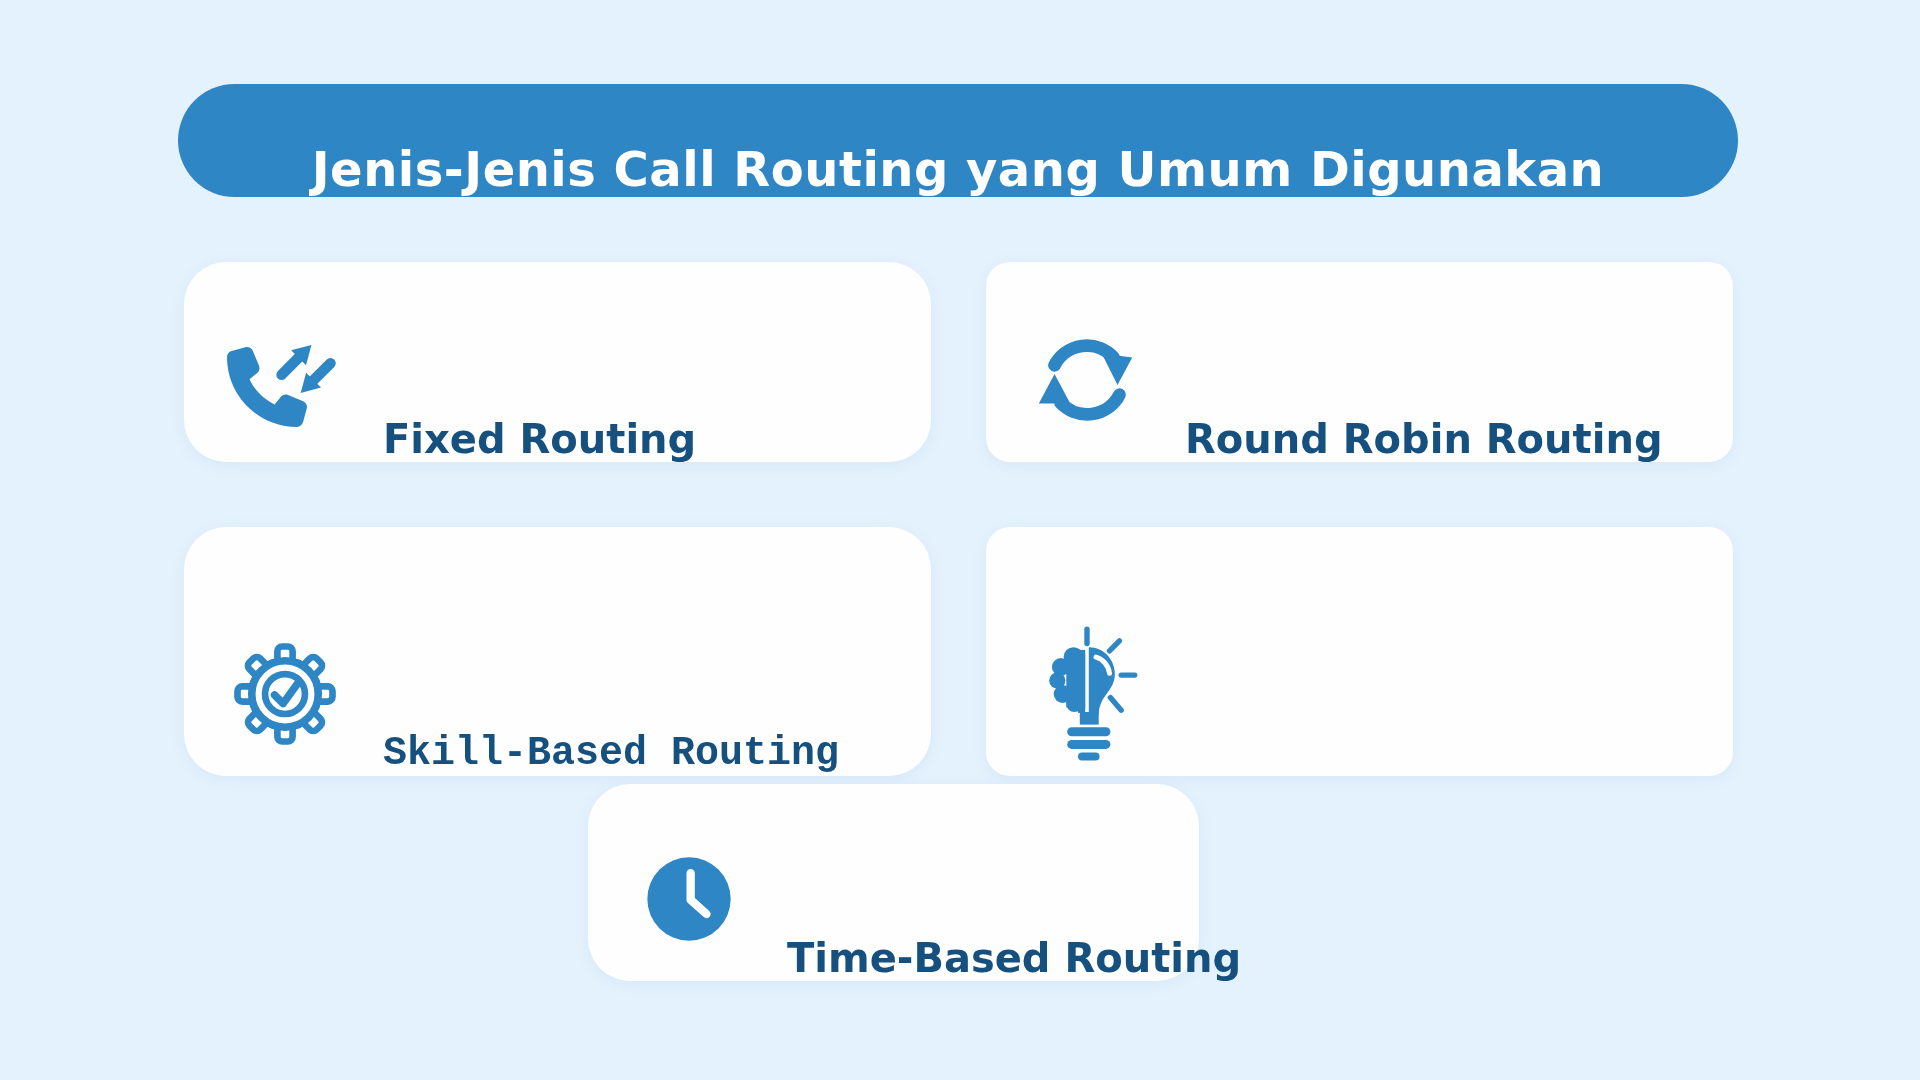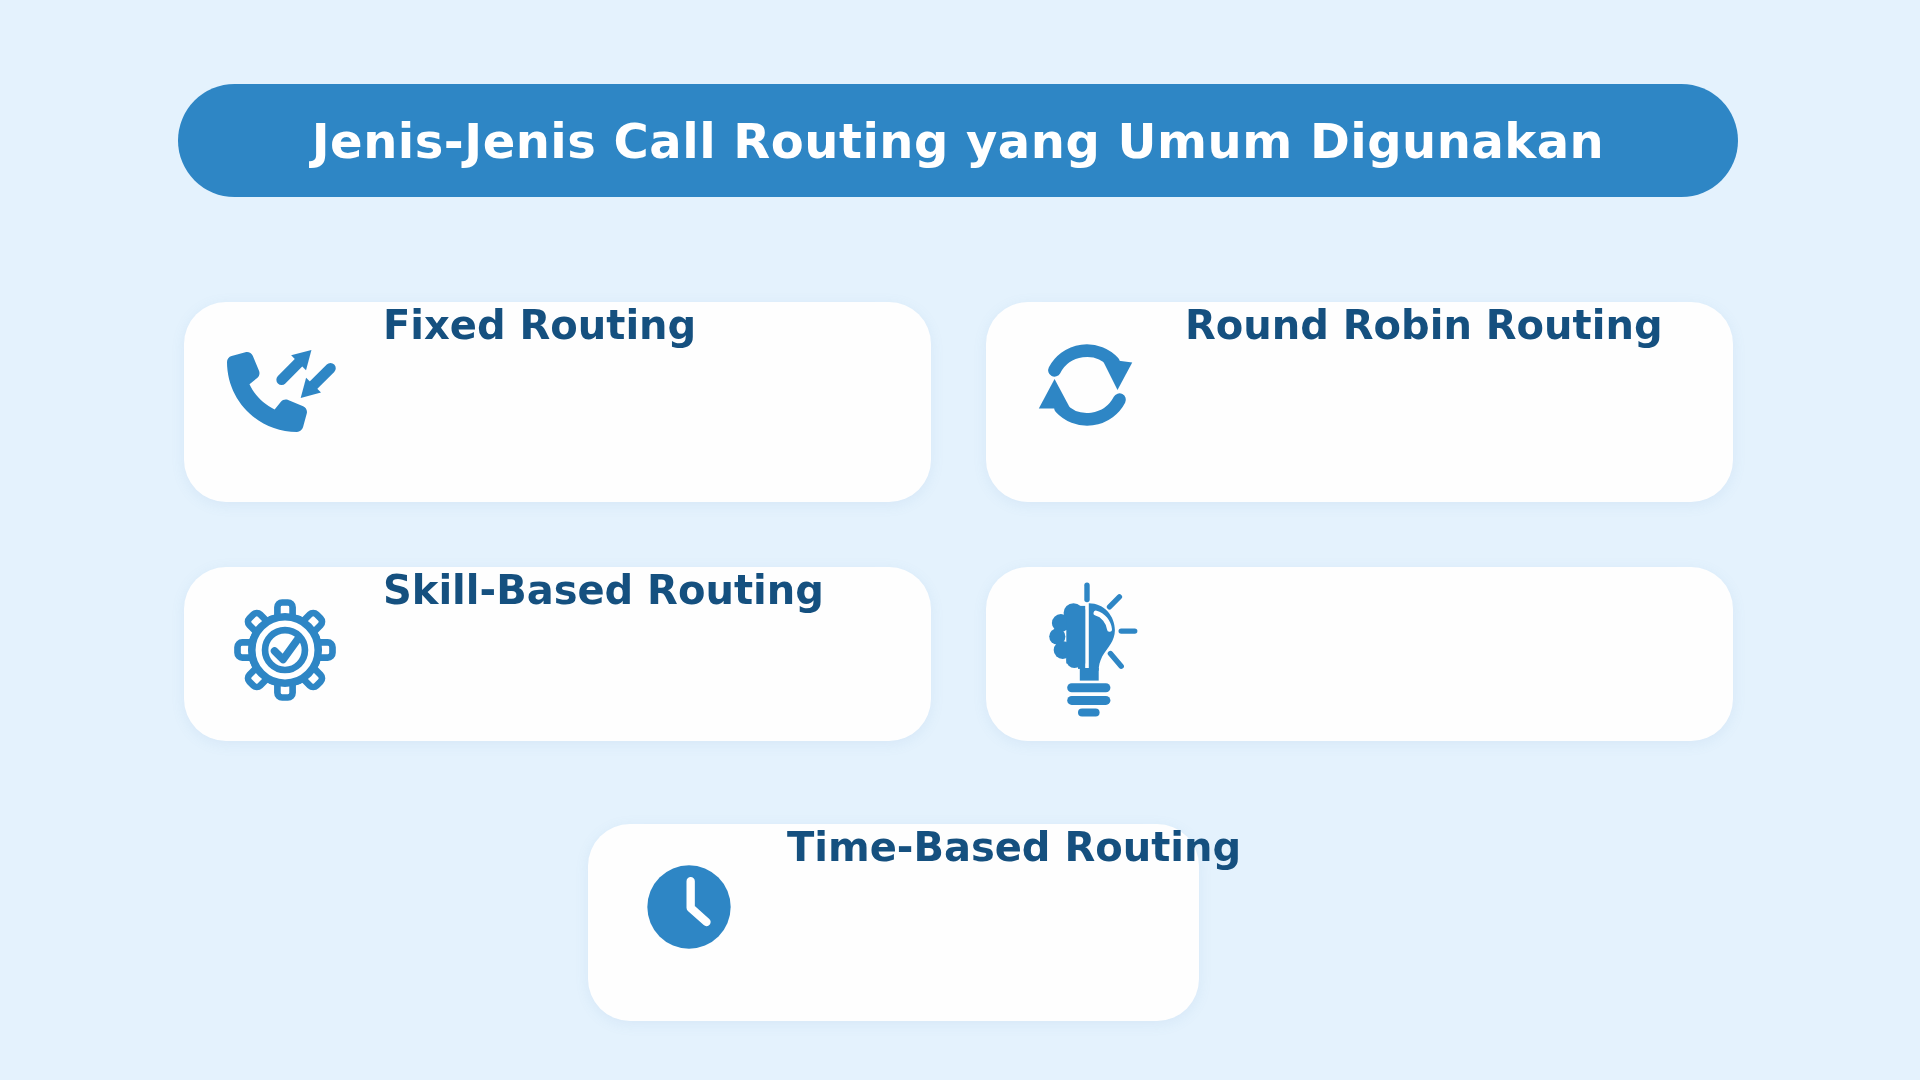--- a/index.html
+++ b/index.html
@@ -7,38 +7,38 @@
     width:1920px;height:1080px;
     background:#e4f2fd;
     font-family:"DejaVu Sans","Liberation Sans",sans-serif;
     position:relative;overflow:hidden;
   }
   .canvas{position:absolute;inset:0;width:1920px;height:1080px;}
 
   .header-banner{
     position:absolute;left:178px;top:84px;width:1560px;height:113px;
     background:#2e86c5;border-radius:57px;
-    display:flex;align-items:center;justify-content:center;
+    display:flex;align-items:flex-end;justify-content:center;
   }
   .header-banner .title{
     color:#ffffff;font-size:48px;font-weight:700;letter-spacing:0.5px;
     white-space:nowrap;
   }
 
   .card{
     position:absolute;
     background:#fefefe;border-radius:42px;
     box-shadow:0 3px 14px rgba(100,150,200,0.10);
-    display:flex;align-items:flex-start;
-    padding:0 0 0 38px;box-sizing:border-box;gap:36px;margin-top:40px;
+    display:flex;align-items:flex-end;
+    padding:0 0 0 38px;box-sizing:border-box;gap:36px;
   }
   .card.row1{top:262px;height:200px;}
-  .card.row2{top:527px;height:174px;}
+  .card.row2{top:527px;height:249px;font-family:Liberation Mono, monospace;}
   .card.c-left{left:184px;width:747px;}
-  .card.c-right{left:986px;width:747px;}
+  .card.c-right{left:986px;width:747px;border-radius:24px;}
   .card.c-center{left:588px;top:784px;width:611px;height:197px;}
 
   .icon-slot{
     width:125px;height:165px;flex:0 0 125px;
     display:flex;align-items:center;justify-content:center;
   }
   .card-label{
     color:#15507f;font-size:40px;font-weight:700;white-space:nowrap;
   }
   svg{display:block;}

